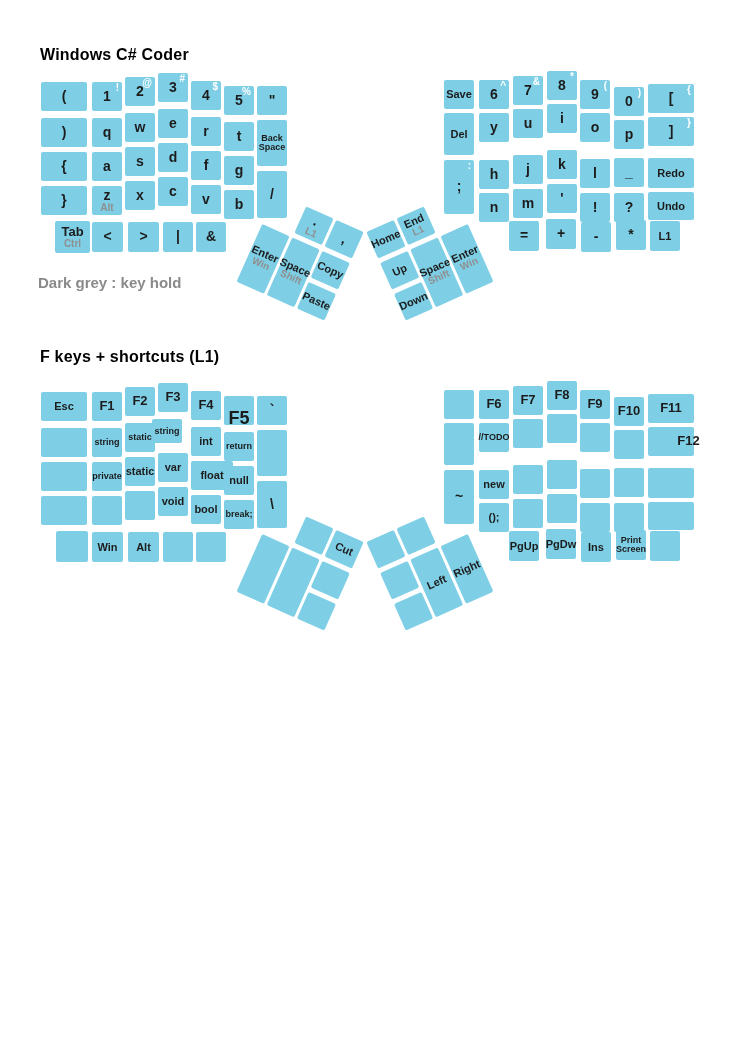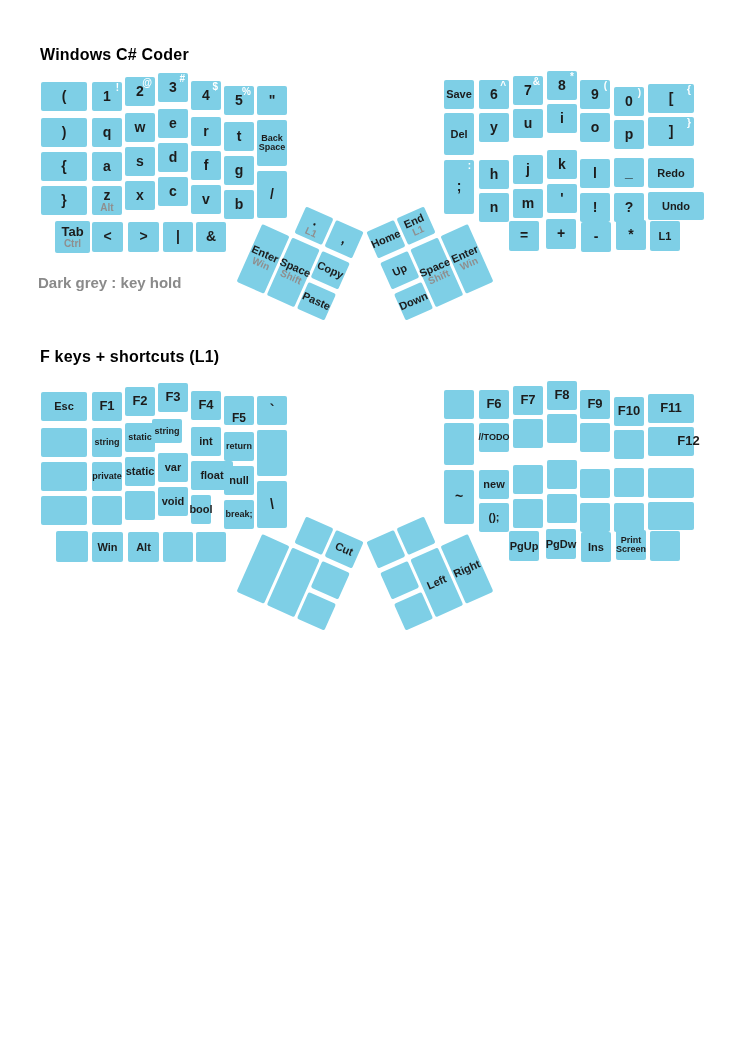--- a/index.html
+++ b/index.html
@@ -233,21 +233,21 @@
         </div>
         <div class="key" style="left: 547px; top: 184px; width: 30px; height: 29px;">
           <span class="lbl" style="font-size: 14px;">'</span>
         </div>
         <div class="key" style="left: 580px; top: 193px; width: 30px; height: 29px;">
           <span class="lbl" style="font-size: 14px;">!</span>
         </div>
         <div class="key" style="left: 614px; top: 193px; width: 30px; height: 29px;">
           <span class="lbl" style="font-size: 14px;">?</span>
         </div>
-        <div class="key" style="left: 648px; top: 192px; width: 56px; height: 28px;">
+        <div class="key" style="left: 648px; top: 192px; width: 46px; height: 28px;">
           <span class="lbl" style="font-size: 11px;">Undo</span>
         </div>
         <div class="key" style="left: 509px; top: 221px; width: 30px; height: 30px;">
           <span class="lbl" style="font-size: 14px;">=</span>
         </div>
         <div class="key" style="left: 546px; top: 219px; width: 30px; height: 30px;">
           <span class="lbl" style="font-size: 14px;">+</span>
         </div>
         <div class="key" style="left: 581px; top: 222px; width: 30px; height: 30px;">
           <span class="lbl" style="font-size: 14px;">-</span>
@@ -315,21 +315,21 @@
         <div class="key" style="left: 125px; top: 387px; width: 30px; height: 29px;">
           <span class="lbl" style="font-size: 13px;">F2</span>
         </div>
         <div class="key" style="left: 158px; top: 383px; width: 30px; height: 29px;">
           <span class="lbl" style="font-size: 13px;">F3</span>
         </div>
         <div class="key" style="left: 191px; top: 391px; width: 30px; height: 29px;">
           <span class="lbl" style="font-size: 13px;">F4</span>
         </div>
         <div class="key" style="left: 224px; top: 396px; width: 30px; height: 29px;">
-          <span class="lbl" style="font-size: 12px; margin-top: 16px;">F5</span>
+          <span class="lbl" style="font-size: 18px; margin-top: 16px;">F5</span>
         </div>
         <div class="key" style="left: 257px; top: 396px; width: 30px; height: 29px;">
           <span class="lbl" style="font-size: 14px;">`</span>
         </div>
         <div class="key" style="left: 41px; top: 428px; width: 46px; height: 29px;"></div>
         <div class="key" style="left: 92px; top: 428px; width: 30px; height: 29px;">
           <span class="lbl" style="font-size: 9px;">string</span>
         </div>
         <div class="key" style="left: 125px; top: 423px; width: 30px; height: 29px;">
           <span class="lbl" style="font-size: 9px;">static</span>
@@ -359,21 +359,21 @@
         </div>
         <div class="key" style="left: 224px; top: 466px; width: 30px; height: 29px;">
           <span class="lbl" style="font-size: 11px;">null</span>
         </div>
         <div class="key" style="left: 41px; top: 496px; width: 46px; height: 29px;"></div>
         <div class="key" style="left: 92px; top: 496px; width: 30px; height: 29px;"></div>
         <div class="key" style="left: 125px; top: 491px; width: 30px; height: 29px;"></div>
         <div class="key" style="left: 158px; top: 487px; width: 30px; height: 29px;">
           <span class="lbl" style="font-size: 11px;">void</span>
         </div>
-        <div class="key" style="left: 191px; top: 495px; width: 20px; height: 29px; text-align: center;">
+        <div class="key" style="left: 191px; top: 495px; width: 30px; height: 29px; text-align: center;">
           <span class="lbl" style="font-size: 11px;">bool</span>
         </div>
         <div class="key" style="left: 224px; top: 500px; width: 30px; height: 29px;">
           <span class="lbl" style="font-size: 9px;">break;</span>
         </div>
         <div class="key" style="left: 257px; top: 481px; width: 30px; height: 47px;">
           <span class="lbl" style="font-size: 14px;">\</span>
         </div>
         <div class="key" style="left: 56px; top: 531px; width: 32px; height: 31px;"></div>
         <div class="key" style="left: 92px; top: 532px; width: 31px; height: 30px;">

